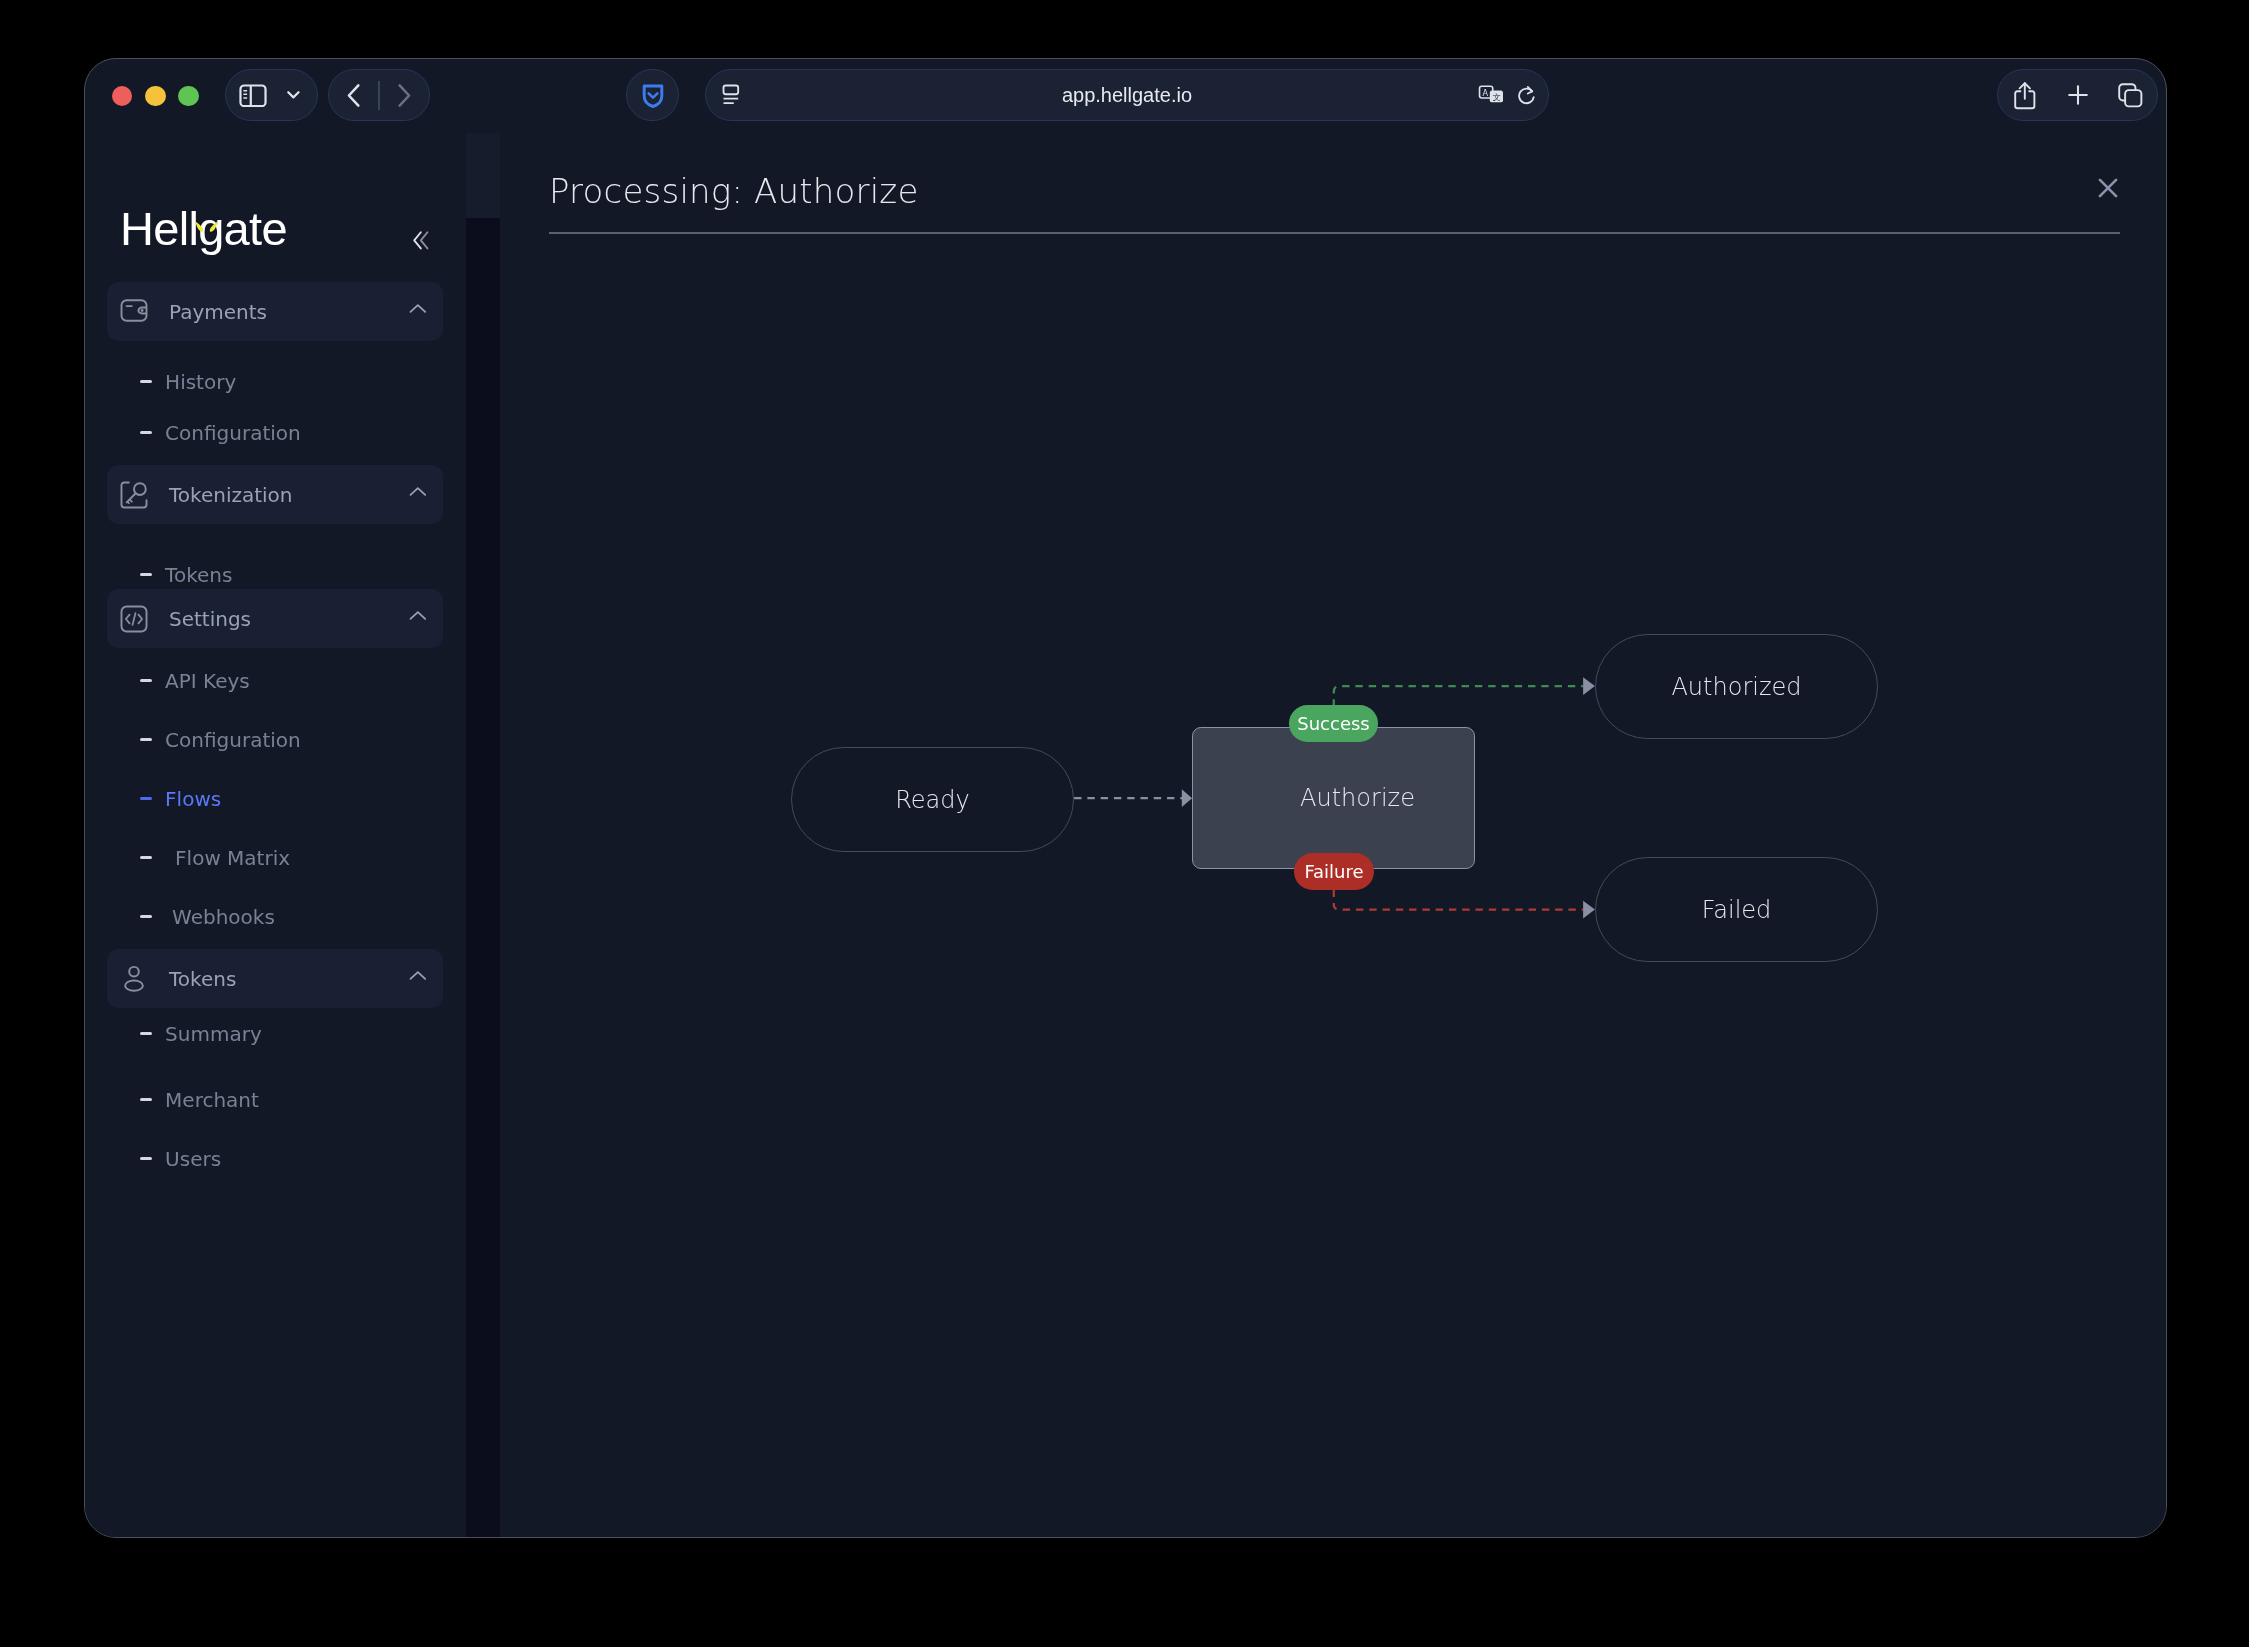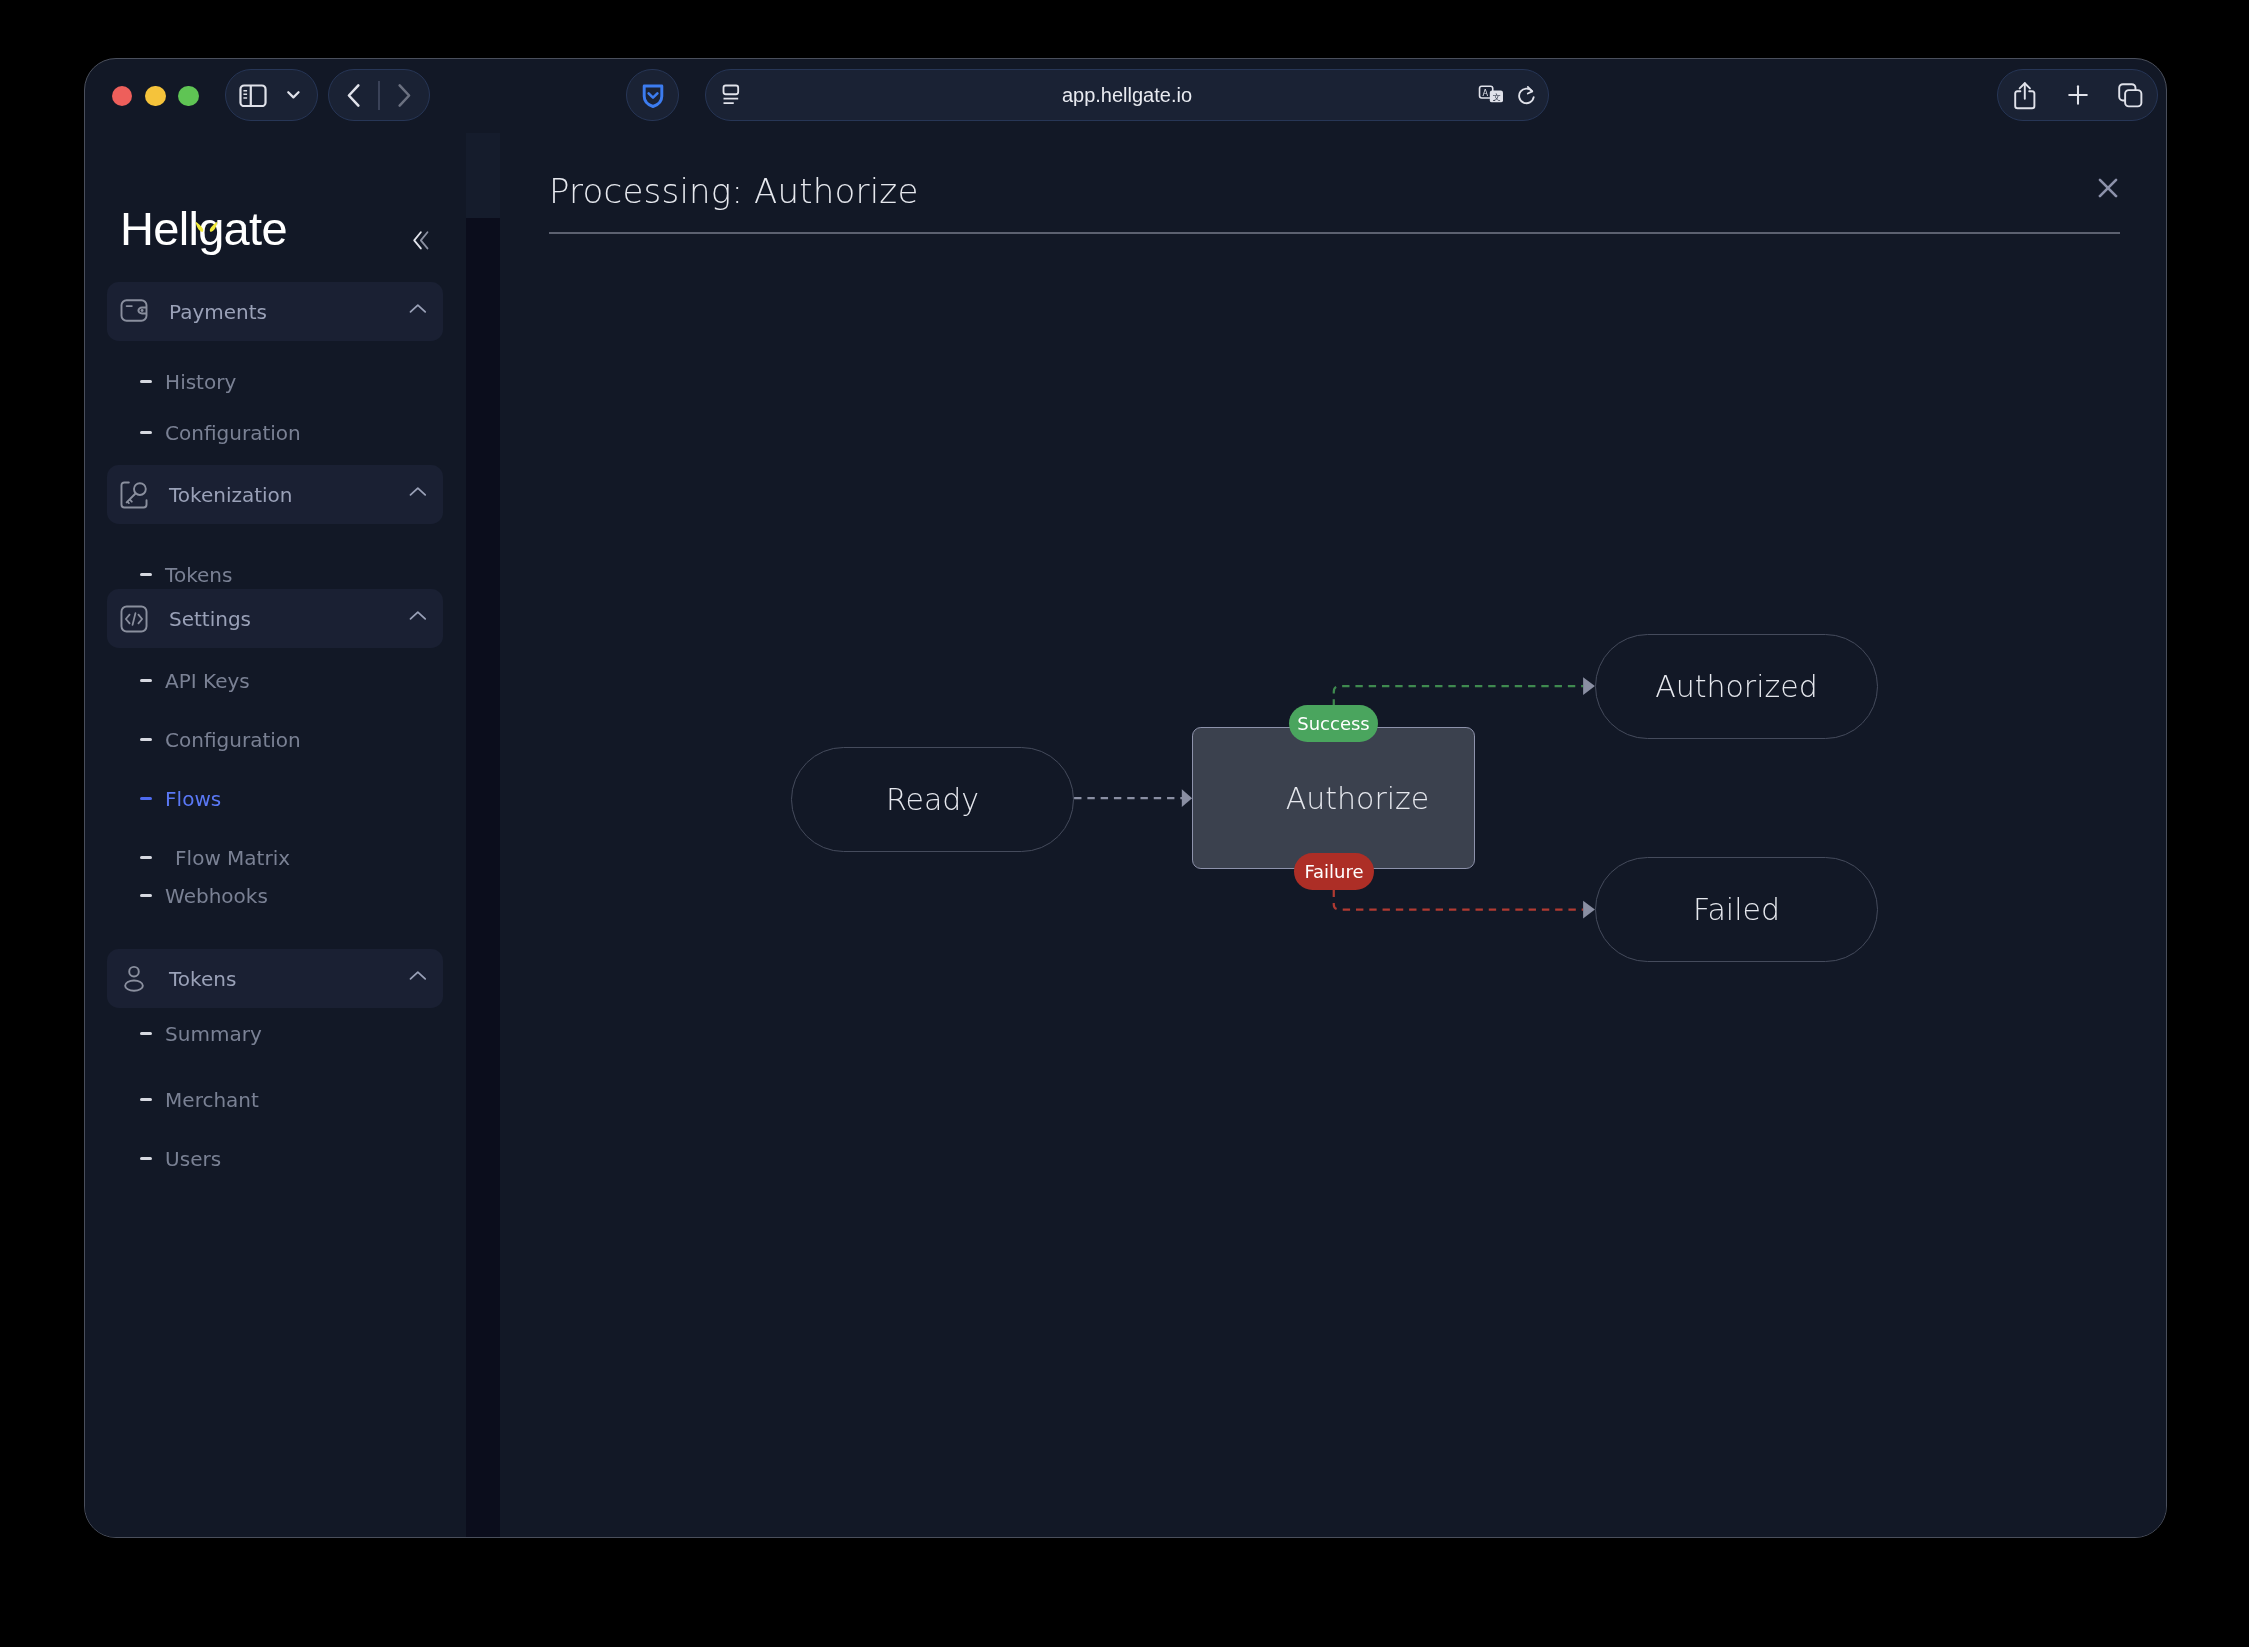--- a/index.html
+++ b/index.html
@@ -45,21 +45,21 @@
   .strip { position:absolute; left:381px; top:159px; width:34px; bottom:0; background:#0b0d1c; }
   
   .modal { position:absolute; left:415px; top:74px; right:0; bottom:0; background:#121826; }
   .modal-title { position:absolute; left:49px; top:38px; color:#e6e8ee; font-size:34px;
                  font-family:"DejaVu Sans", sans-serif; font-weight:200; letter-spacing:0.2px; }
   .modal-divider { position:absolute; left:49px; right:46px; top:99px; height:1.5px; background:#5c6170; }
   .close-btn { position:absolute; right:43px; top:40px; width:29.5px; height:29.5px; cursor:pointer; }
   
   .diagram { position:absolute; left:0; top:0; width:2250px; height:1648px; pointer-events:none; }
   .node { position:absolute; box-sizing:border-box; display:flex; align-items:center;
-          justify-content:center; color:#e6e8ee; font-size:30px;
+          justify-content:center; color:#e6e8ee; font-size:24px;
           font-family:"DejaVu Sans", sans-serif; font-weight:300; pointer-events:auto; cursor:pointer; }
   .node.state { border:1.5px solid #454b5c; border-radius:53px; background:#121826; }
   .node.action { background:#3b414e; border:1.5px solid #8d92ab; border-radius:8.9px;padding-left:48px; }
   .badge { position:absolute; height:37px; border-radius:18.4px; display:flex; align-items:center;
            justify-content:center; color:#ffffff; font-size:18px;
            font-family:"DejaVu Sans", sans-serif; pointer-events:auto; cursor:pointer; }
 </style>
 </head>
 <body>
 
@@ -245,21 +245,21 @@
       <span class="slabel">Configuration</span>
     </div>
     <div class="subitem active" style="top:651px;">
       <span class="dash"></span>
       <span class="slabel">Flows</span>
     </div>
     <div class="subitem" style="top:710px;gap:10px;">
       <span class="dash"></span>
       <span class="slabel">Flow Matrix</span>
     </div>
-    <div class="subitem" style="top:748px;">
+    <div class="subitem" style="top:769px;gap:7px;">
       <span class="dash"></span>
       <span class="slabel">Webhooks</span>
     </div>
 
     <div class="group" style="top:816px;">
       <span class="gicon">
         <svg width="28" height="28" viewBox="0 0 38 38">
             <circle cx="19" cy="9" r="6.5" fill="none" stroke="#8a8f9e" stroke-width="2.6"></circle>
             <ellipse cx="19" cy="28" rx="12" ry="7" fill="none" stroke="#8a8f9e" stroke-width="2.6"></ellipse>
           </svg>

